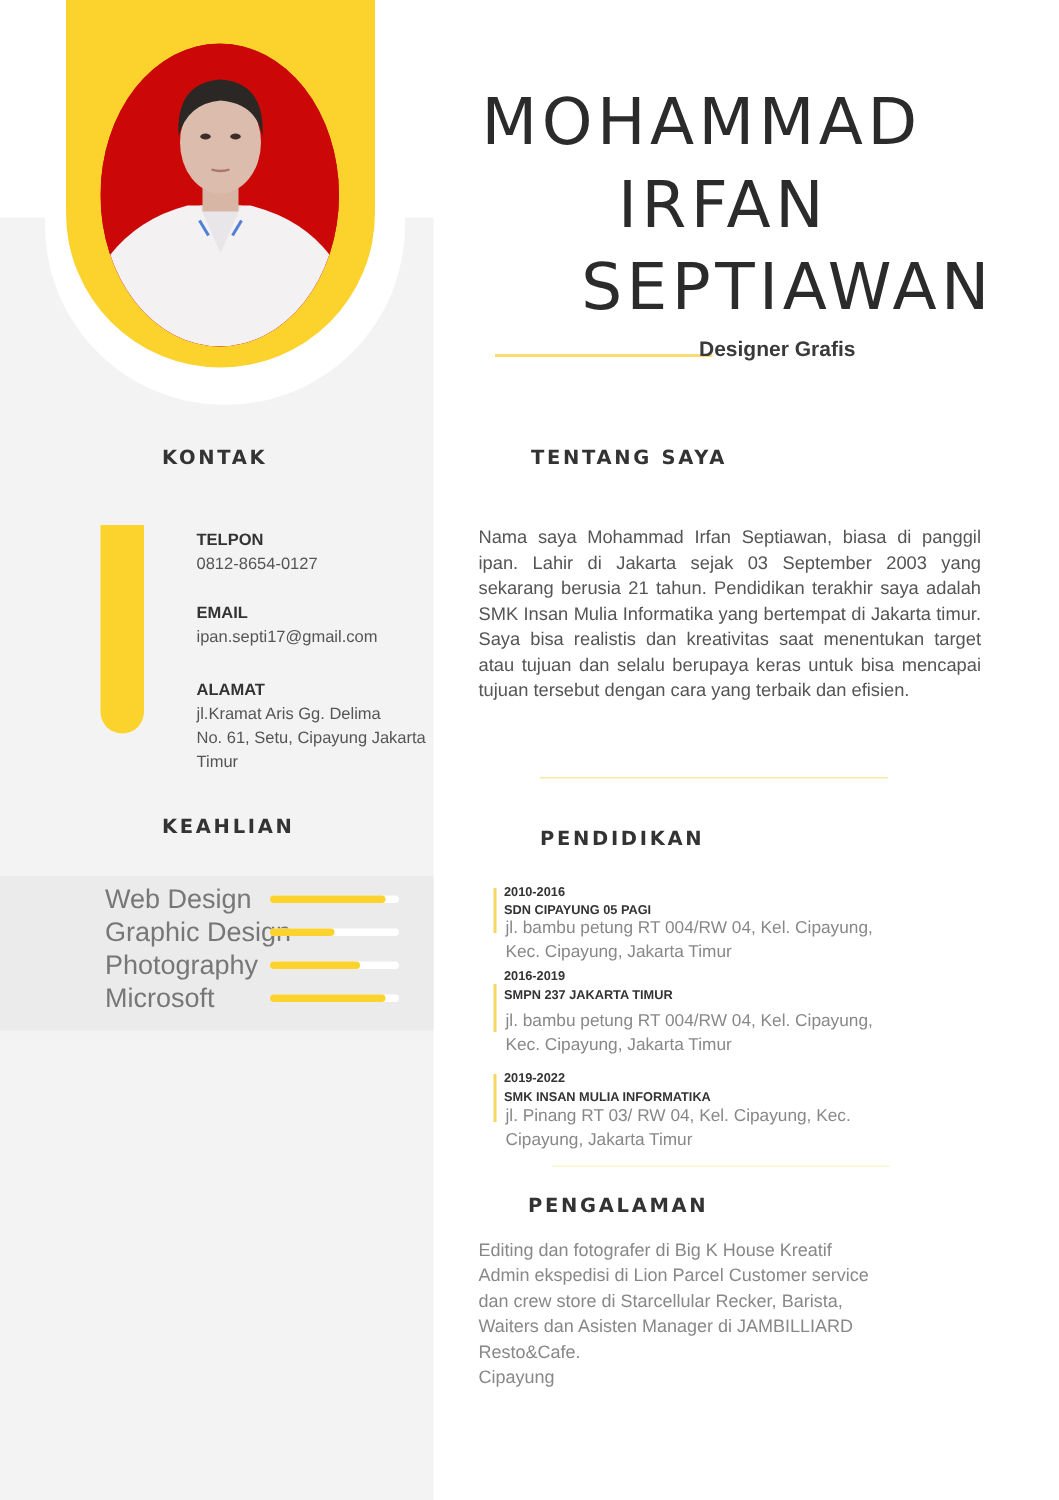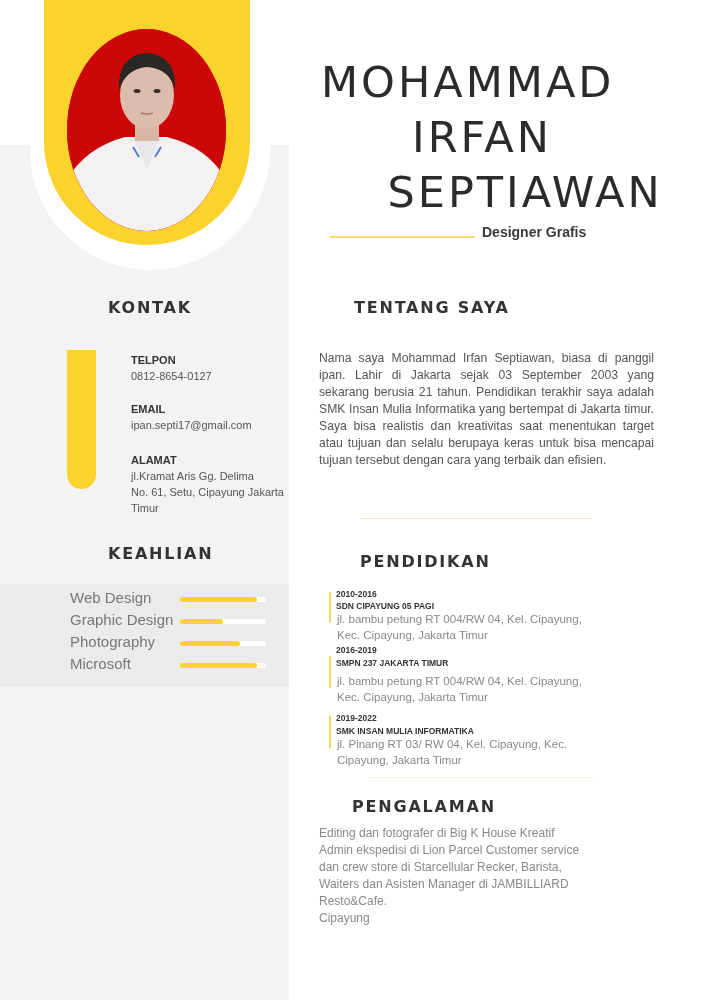--- a/index.html
+++ b/index.html
@@ -10,31 +10,31 @@
   .photo-halo { position: absolute; left: 30px; top: -60px; width: 240px; height: 330px; background: #ffffff; border-radius: 0 0 120px 120px; }
   .photo-frame { position: absolute; left: 44px; top: 0; width: 206px; height: 245px; background: #fcd22d; border-radius: 0 0 103px 103px; }
   .photo-oval { position: absolute; left: 67px; top: 29px; width: 159px; height: 202px; border-radius: 50%; background: #cc0707; overflow: hidden; }
   .photo-oval svg { width: 100%; height: 100%; display: block; }
 
   .name { position: absolute; left: 300px; top: 55px; width: 390px; text-align: center; font-family: "DejaVu Sans", sans-serif; font-size: 43px; line-height: 55px; letter-spacing: 3px; color: #2b2b2b; font-weight: normal; }
   .name .l1 { display: block; padding-right: 0px; text-align: left; padding-left: 21px; }
   .name .l2 { display: block; text-align: left; padding-left: 112px; }
   .name .l3 { display: block; text-align: center; padding-left: 60px; }
   .title-line { position: absolute; left: 330px; top: 236px; width: 145px; height: 2px; background: #fbdc72; }
-  .job-title { position: absolute; left: 482px; top: 224px; font-size: 14px; font-weight: bold; color: #3a3a3a; }
+  .job-title { position: absolute; left: 466px; top: 224px; font-size: 14px; font-weight: bold; color: #3a3a3a; }
 
-  .section-h { position: absolute; font-family: "DejaVu Sans", sans-serif; font-weight: bold; font-size: 16px; letter-spacing: 1.8px; color: #333333; }
+  .section-h { position: absolute; font-family: "DejaVu Sans", sans-serif; font-weight: bold; font-size: 13px; letter-spacing: 1.8px; color: #333333; }
 
   .contact-bar { position: absolute; left: 67px; top: 350px; width: 29px; height: 139px; background: #fcd22d; border-radius: 0 0 15px 15px; }
   .contact-block { position: absolute; left: 108px; font-size: 11px; line-height: 16px; color: #555; margin-left: 23px; }
   .contact-label { font-weight: bold; color: #333; font-size: 11px; }
 
   .skills-band { position: absolute; left: 0; top: 584px; width: 289px; height: 103px; background: #ebebeb; }
   .skill-row { position: absolute; left: 70px; width: 210px; height: 20px; }
-  .skill-name { position: absolute; left: 0; top: 0; font-size: 15px; color: #777; }
+  .skill-name { position: absolute; left: 0; top: 0; font-size: 18px; color: #777; }
   .skill-track { position: absolute; left: 110px; top: 8px; width: 86px; height: 5px; background: #ffffff; border-radius: 3px; }
   .skill-fill { position: absolute; left: 0; top: 0; height: 5px; background: #fcd22d; border-radius: 3px; }
 
   .about-text { position: absolute; left: 319px; top: 350px; width: 335px; font-size: 12.2px; line-height: 17px; color: #555; text-align: justify; }
 
   .divider { position: absolute; height: 1px; background: #fbe9a8; }
 
   .edu-item { position: absolute; left: 329px; width: 300px; }
   .edu-bar { position: absolute; left: 0; width: 2px; background: #f4d660; }
   .edu-years { position: absolute; left: 7px; font-size: 8.5px; font-weight: bold; color: #333; }

